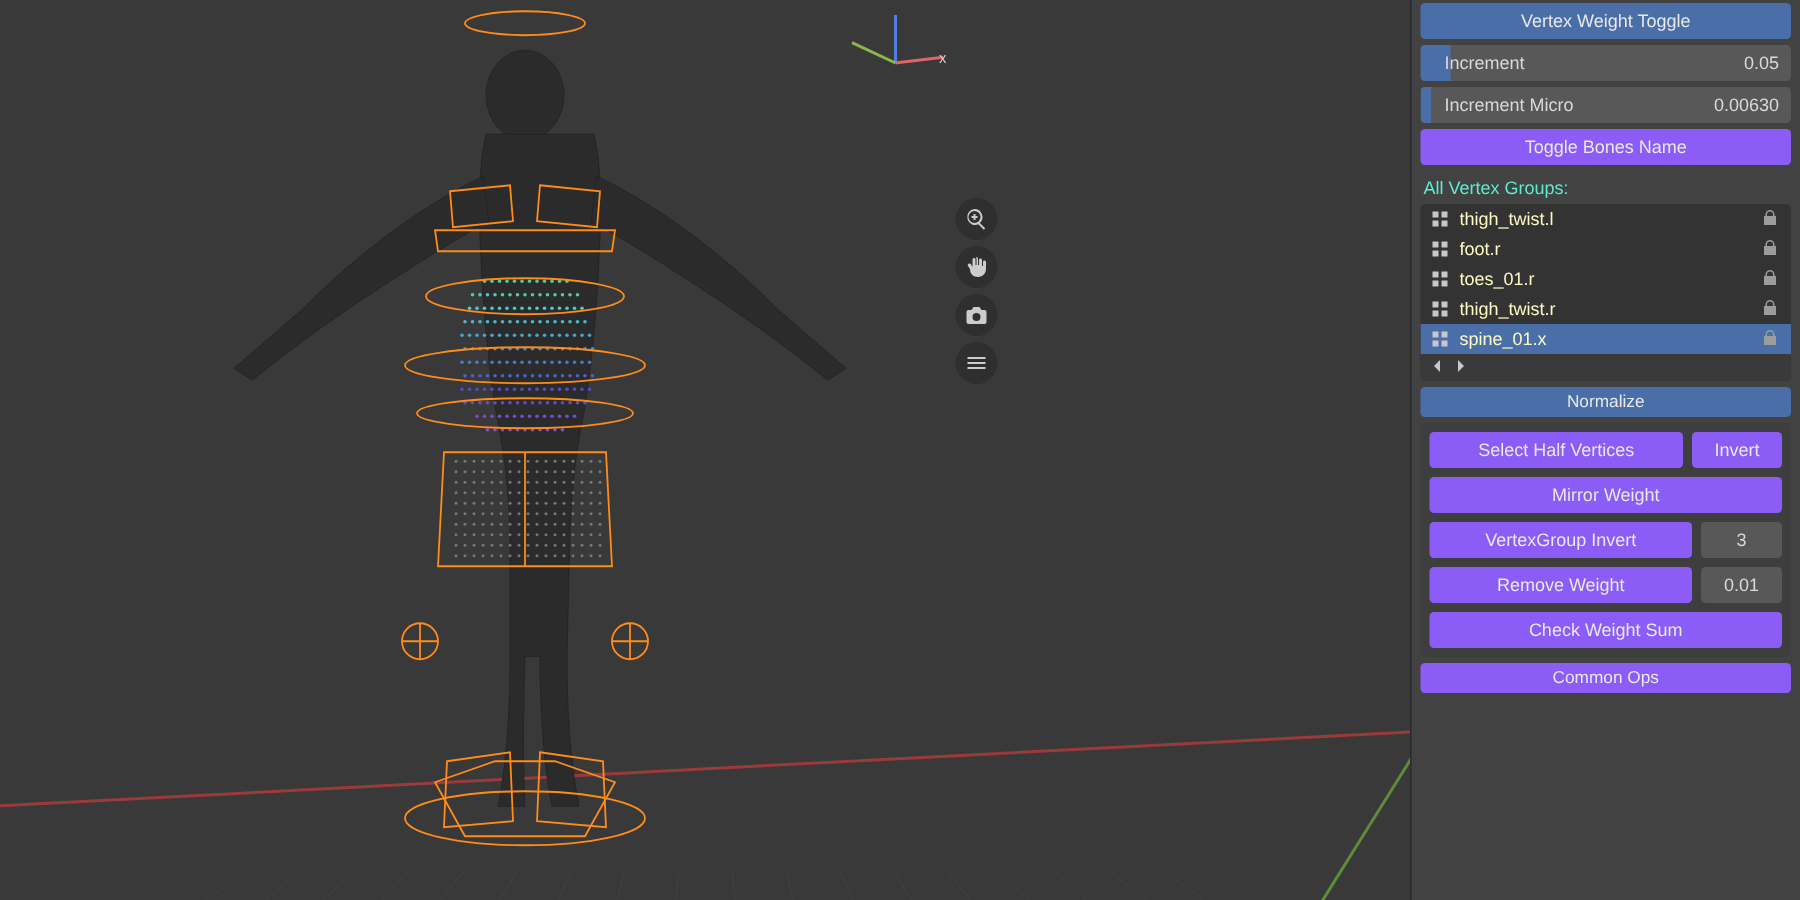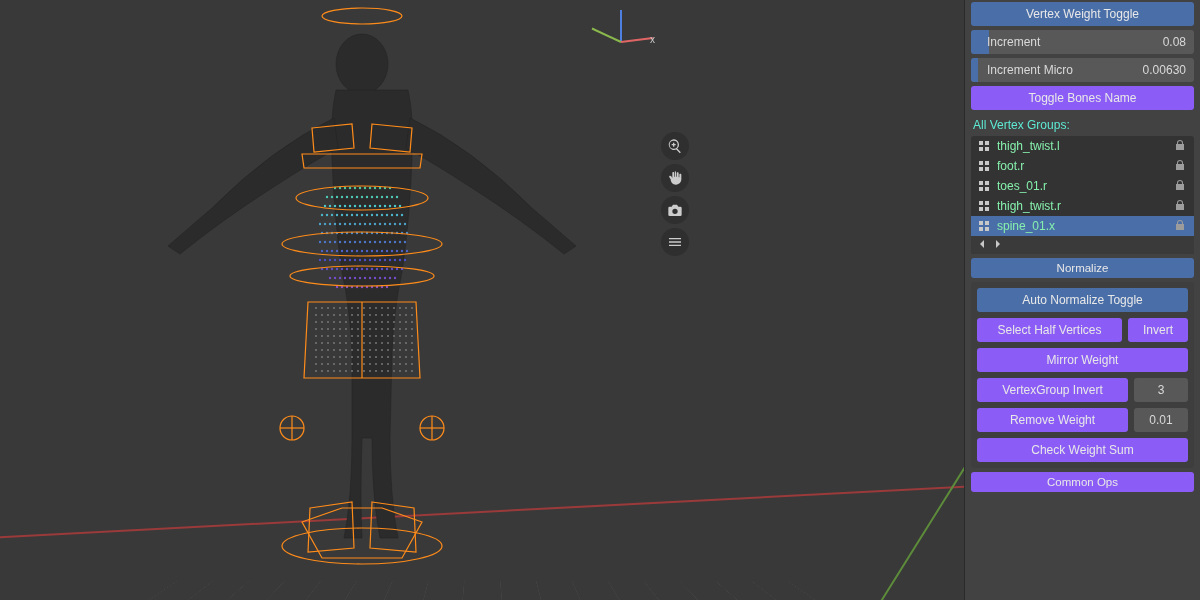--- a/index.html
+++ b/index.html
@@ -37,38 +37,38 @@
   .tool-btn svg { width: 16px; height: 16px; fill: #ccc; }
 
   
   .rig { position: absolute; left: 50%; top: 50%; transform: translate(-50%, -50%) translateX(-120px) translateY(-10px); }
   .rig svg { overflow: visible; }
   .bone { fill: none; stroke: #ff8c1a; stroke-width: 1.2px; }
   .body { fill: #2b2b2b; stroke: #222; stroke-width: 0.5; }
   .points { fill: #6aa; }
 
   
-  .panel { width: 236px; background: #424242; border-left: 1px solid #2a2a2a; display: flex; flex-direction: column; font-size: 12px; color: #d9d9d9; padding: 2px 6px; gap: 4px; overflow: hidden; }
+  .panel { width: 260px; background: #424242; border-left: 1px solid #2a2a2a; display: flex; flex-direction: column; font-size: 12px; color: #d9d9d9; padding: 2px 6px; gap: 4px; overflow: hidden; }
   .btn { background: #8b5cf6; border: none; color: #e8e8e8; text-align: center; padding: 5px 6px; border-radius: 3px; font-size: 12px; cursor: pointer; }
   .btn.blue { background: #4a6fa8; }
   .btn.small { padding: 4px 6px; font-size: 11.5px; }
 
   .slider { display: flex; align-items: center; background: #585858; border-radius: 3px; height: 24px; overflow: hidden; position: relative; }
   .slider .fill { position: absolute; left:0; top:0; bottom:0; background:#4a6fa8; }
   .slider .label { position: relative; padding-left: 16px; flex:1; }
   .slider .val   { position: relative; padding-right: 8px; }
 
   .section-label { color: #5eead4; font-size: 12px; padding: 4px 2px 0 2px; }
 
   .vg-list { background: #333333; border-radius: 3px; overflow: hidden; }
   .vg-row { display:flex; align-items:center; gap:6px; padding: 3px 6px; height: 20px; }
   .vg-row.sel { background: #4a6fa8; }
   .vg-icon { width: 14px; height: 14px; display:inline-flex; align-items:center; justify-content:center; }
   .vg-icon svg { width:12px; height:12px; fill:#c8c8c8; }
-  .vg-name { flex:1; font-size:12px; color:#86efac; white-space:nowrap; overflow:hidden; text-overflow:ellipsis; }
+  .vg-name { flex:1; font-size:12px; color:#fef9c3; white-space:nowrap; overflow:hidden; text-overflow:ellipsis; }
   .vg-lock { width:14px; height:14px; }
   .vg-lock svg { width:12px; height:12px; fill:#9c9c9c; }
   .vg-footer { display:flex; align-items:center; padding:2px 6px; height:18px; gap:6px; background:#3a3a3a; }
   .vg-arrow svg { width:10px; height:10px; fill:#c8c8c8; }
 
   .ops-box { background: #3e3e3e; border-radius: 4px; padding: 6px; display:flex; flex-direction:column; gap:6px; }
   .row { display:flex; gap:6px; }
   .row > * { flex:1;text-align:center; }
   .val-box { background:#585858; border-radius:3px; text-align:center; padding:5px 6px; font-size:12px; min-width:48px; flex:0 0 54px; }
 </style>
@@ -518,21 +518,21 @@
   </div>
 </div>
 
 <div class="panel">
 
   <button class="btn blue">Vertex Weight Toggle</button>
 
   <div class="slider">
     <div class="fill" id="inc-fill" style="width: 8%;"></div>
     <span class="label">Increment</span>
-    <span class="val">0.08</span>
+    <span class="val">0.05</span>
   </div>
 
   <div class="slider">
     <div class="fill" id="incm-fill" style="width: 3%;"></div>
     <span class="label">Increment Micro</span>
     <span class="val">0.00630</span>
   </div>
 
   <button class="btn">Toggle Bones Name</button>
 
@@ -616,21 +616,20 @@
           </svg></span>
       <span class="vg-arrow"><svg viewBox="0 0 10 10">
             <path d="M3 1l4 4-4 4z"></path>
           </svg></span>
     </div>
   </div>
 
   <button class="btn blue small">Normalize</button>
 
   <div class="ops-box">
-    <button class="btn blue">Auto Normalize Toggle</button>
     <div class="row">
       <button class="btn">Select Half Vertices</button>
       <button class="btn" style="flex:0 0 60px">Invert</button>
     </div>
     <button class="btn">Mirror Weight</button>
     <div class="row">
       <button class="btn">VertexGroup Invert</button>
       <div class="val-box">3</div>
     </div>
     <div class="row">

